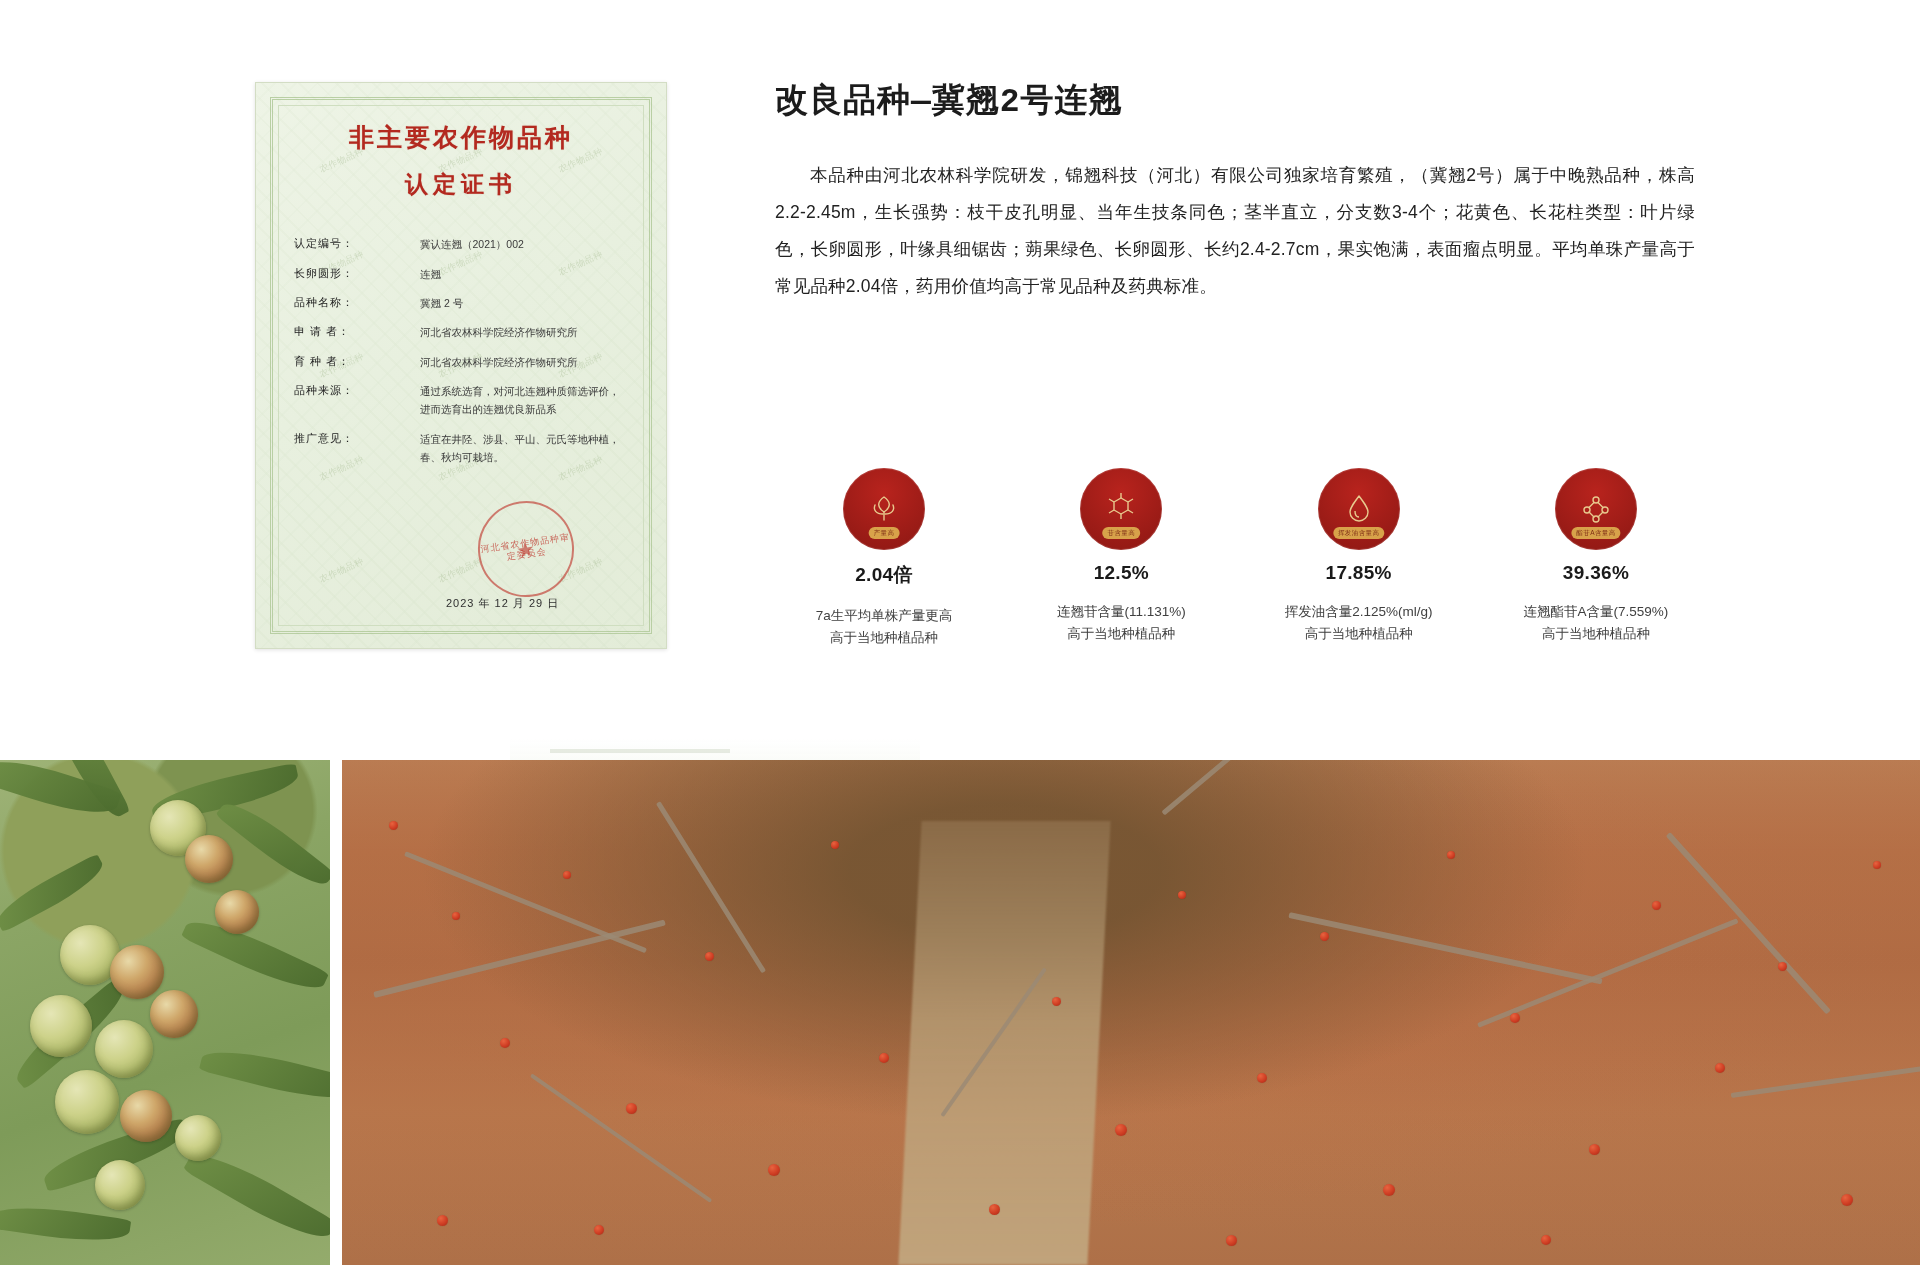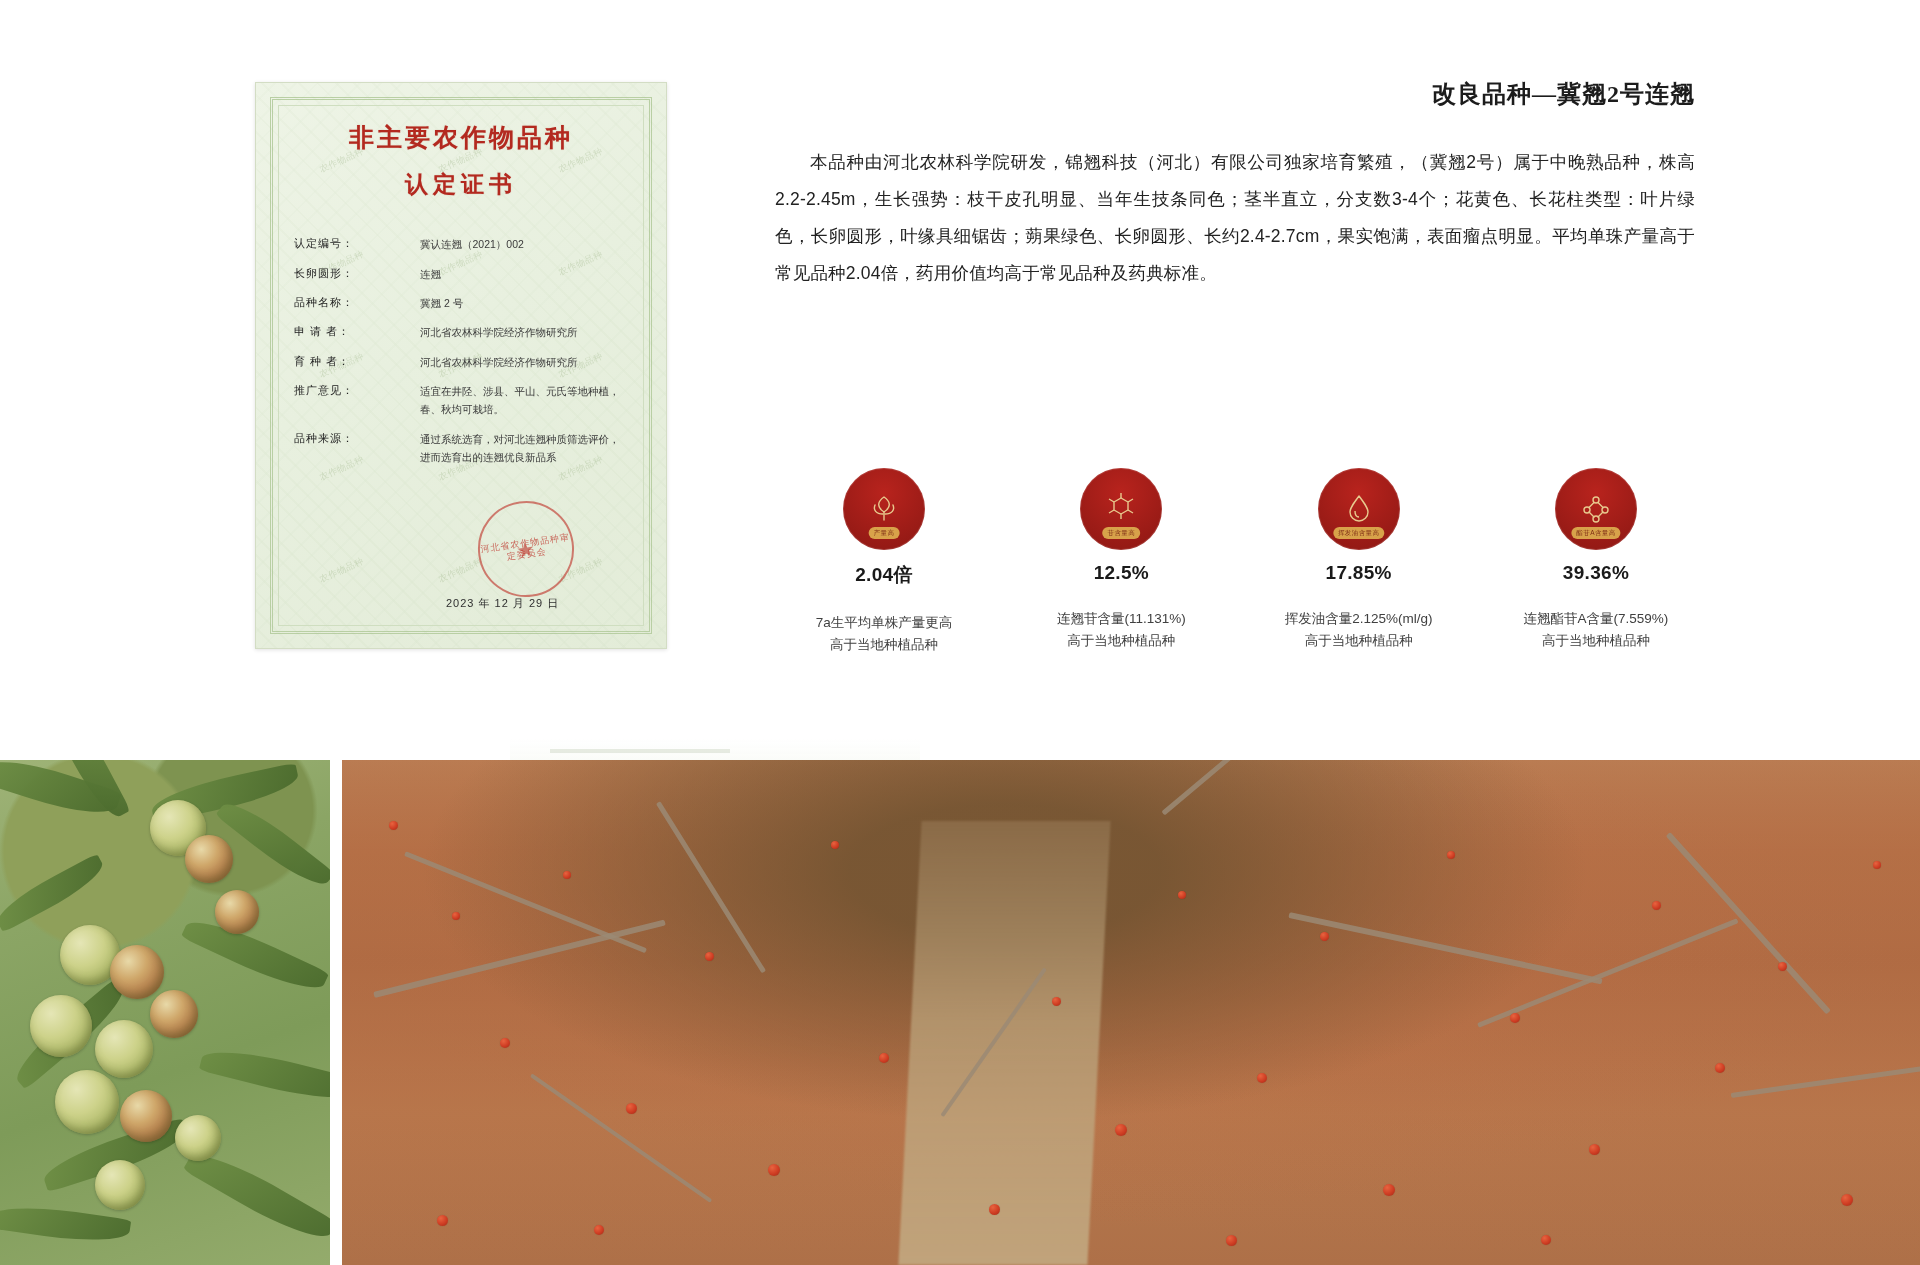--- a/index.html
+++ b/index.html
@@ -174,27 +174,26 @@
   }
 
   
   .content-col {
     position: absolute;
     left: 775px;
     top: 78px;
     width: 920px;
   }
   .headline {
-    font-family: Liberation Serif, serif;
-    font-size: 24px;
+    font-family: Liberation Mono, monospace;
+    font-size: 33px;
     font-weight: bold;
     color: #1c1c1c;
     letter-spacing: 1px;
     margin: 0 0 34px 0;
-    text-align: right;
   }
   .paragraph {
     font-size: 17.5px;
     line-height: 2.12;
     color: #222;
     text-align: justify;
     text-indent: 2em;
     letter-spacing: .2px;
     margin: 0;
   }
@@ -235,21 +234,21 @@
     font-size: 6.5px;
     letter-spacing: .4px;
     padding: 1.5px 5px;
     border-radius: 7px;
     white-space: nowrap;
   }
   .stat-value {
     font-size: 19px;
     font-weight: bold;
     color: #1a1a1a;
-    margin-bottom: 24px;
+    margin-bottom: 17px;
     letter-spacing: .3px;
   }
   .stat-desc {
     font-size: 13.5px;
     line-height: 1.65;
     color: #404040;
   }
 
   
   .photo-band {
@@ -371,26 +370,26 @@
         </div>
         <div class="cert-row">
           <div class="cert-label">申 请 者：</div>
           <div class="cert-value">河北省农林科学院经济作物研究所</div>
         </div>
         <div class="cert-row">
           <div class="cert-label">育 种 者：</div>
           <div class="cert-value">河北省农林科学院经济作物研究所</div>
         </div>
         <div class="cert-row">
+          <div class="cert-label">品种来源：</div>
+          <div class="cert-value">通过系统选育，对河北连翘种质筛选评价，进而选育出的连翘优良新品系</div>
+        </div>
+        <div class="cert-row">
           <div class="cert-label">推广意见：</div>
           <div class="cert-value">适宜在井陉、涉县、平山、元氏等地种植，春、秋均可栽培。</div>
-        </div>
-        <div class="cert-row">
-          <div class="cert-label">品种来源：</div>
-          <div class="cert-value">通过系统选育，对河北连翘种质筛选评价，进而选育出的连翘优良新品系</div>
         </div>
       </div>
 
       <div class="cert-seal">
         <span class="star">★</span>
         <span>河北省农作物品种审定委员会</span>
       </div>
 
       <div class="cert-date">2023 年 12 月 29 日</div>
     </div>

